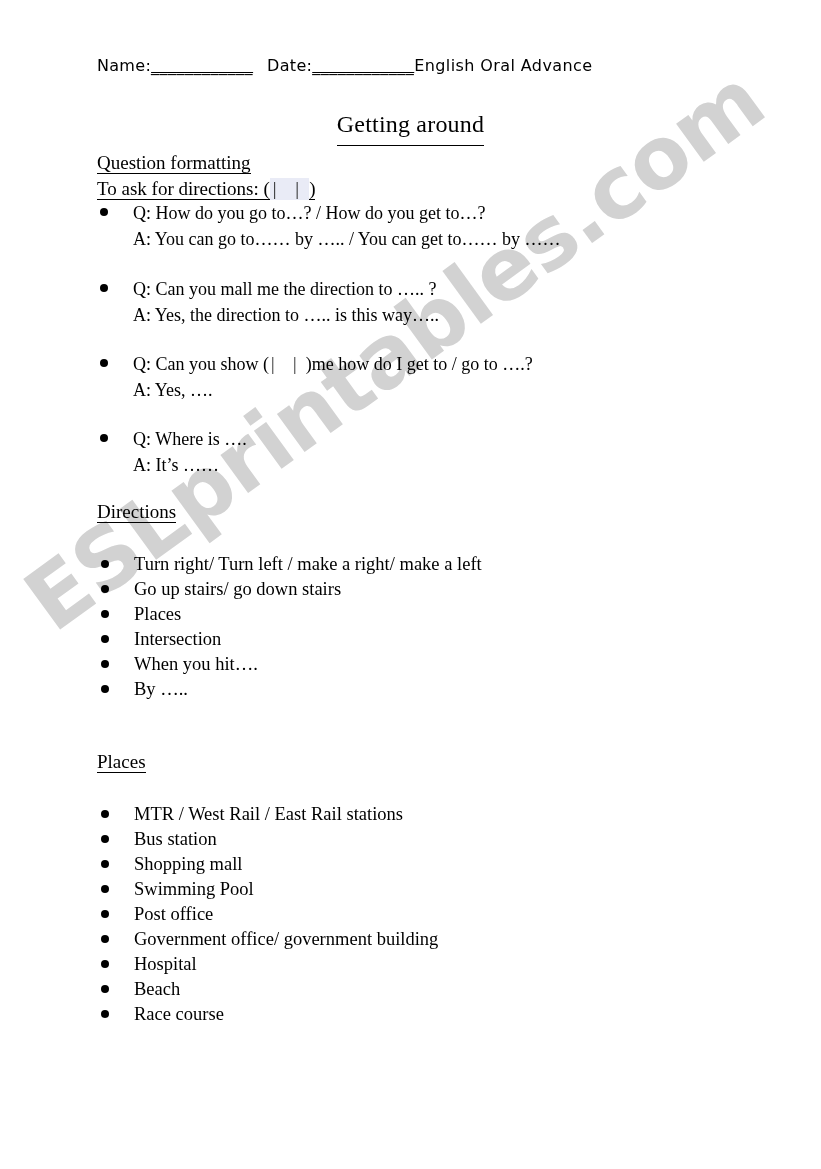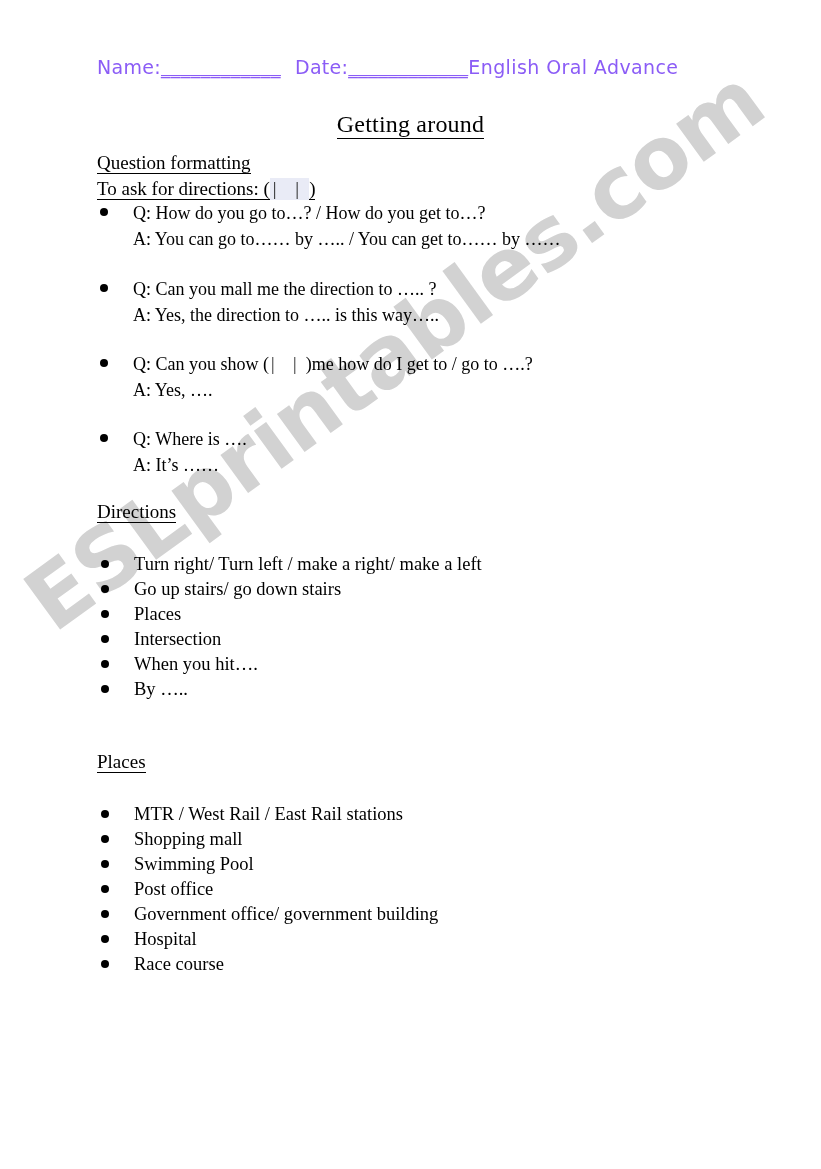--- a/index.html
+++ b/index.html
@@ -51,44 +51,44 @@
     width: 821px;
     height: 1169px;
     z-index: 2;
   }
 
   .header-line {
     position: absolute;
     left: 97px;
     top: 56px;
     font-family: "DejaVu Sans", sans-serif;
-    font-size: 19px;
+    font-size: 16px;
     letter-spacing: 0.3px;
-    color: #8b5cf6;
+    color: #000000;
     white-space: pre;
   }
   .header-line .blank {
     text-decoration: underline;
     letter-spacing: 0.5px;
   }
   .header-line .gap { display: inline-block; width: 14px; }
   .header-line .course { letter-spacing: 0.4px; }
 
   .doc-title {
     position: absolute;
     left: 0;
     top: 111px;
     width: 821px;
     text-align: center;
     font-size: 24px;
     letter-spacing: 0.2px;
   }
   .doc-title span {
     border-bottom: 1.3px solid #000;
-    padding-bottom: 1px;
+    padding-bottom: 8px;
   }
 
   .section-head {
     position: absolute;
     left: 97px;
     font-size: 19px;
     white-space: nowrap;
   }
   .section-head .u {
     border-bottom: 1.2px solid #000;
@@ -261,37 +261,45 @@
 
   <div class="section-head" id="head-places"><span class="u">Places</span></div>
 
   <div class="bullet-list" id="list-places">
     <div class="bullet-item">
         <span class="dot"></span>
         <span class="txt">MTR / West Rail / East Rail stations</span>
       </div>
     <div class="bullet-item">
         <span class="dot"></span>
+        <span class="txt">Bus station</span>
+      </div>
+    <div class="bullet-item">
+        <span class="dot"></span>
         <span class="txt">Shopping mall</span>
       </div>
     <div class="bullet-item">
         <span class="dot"></span>
         <span class="txt">Swimming Pool</span>
       </div>
     <div class="bullet-item">
         <span class="dot"></span>
         <span class="txt">Post office</span>
       </div>
     <div class="bullet-item">
         <span class="dot"></span>
         <span class="txt">Government office/ government building</span>
       </div>
     <div class="bullet-item">
         <span class="dot"></span>
         <span class="txt">Hospital</span>
       </div>
     <div class="bullet-item">
         <span class="dot"></span>
+        <span class="txt">Beach</span>
+      </div>
+    <div class="bullet-item">
+        <span class="dot"></span>
         <span class="txt">Race course</span>
       </div>
   </div>
 
 </div>
 
 </body></html>

